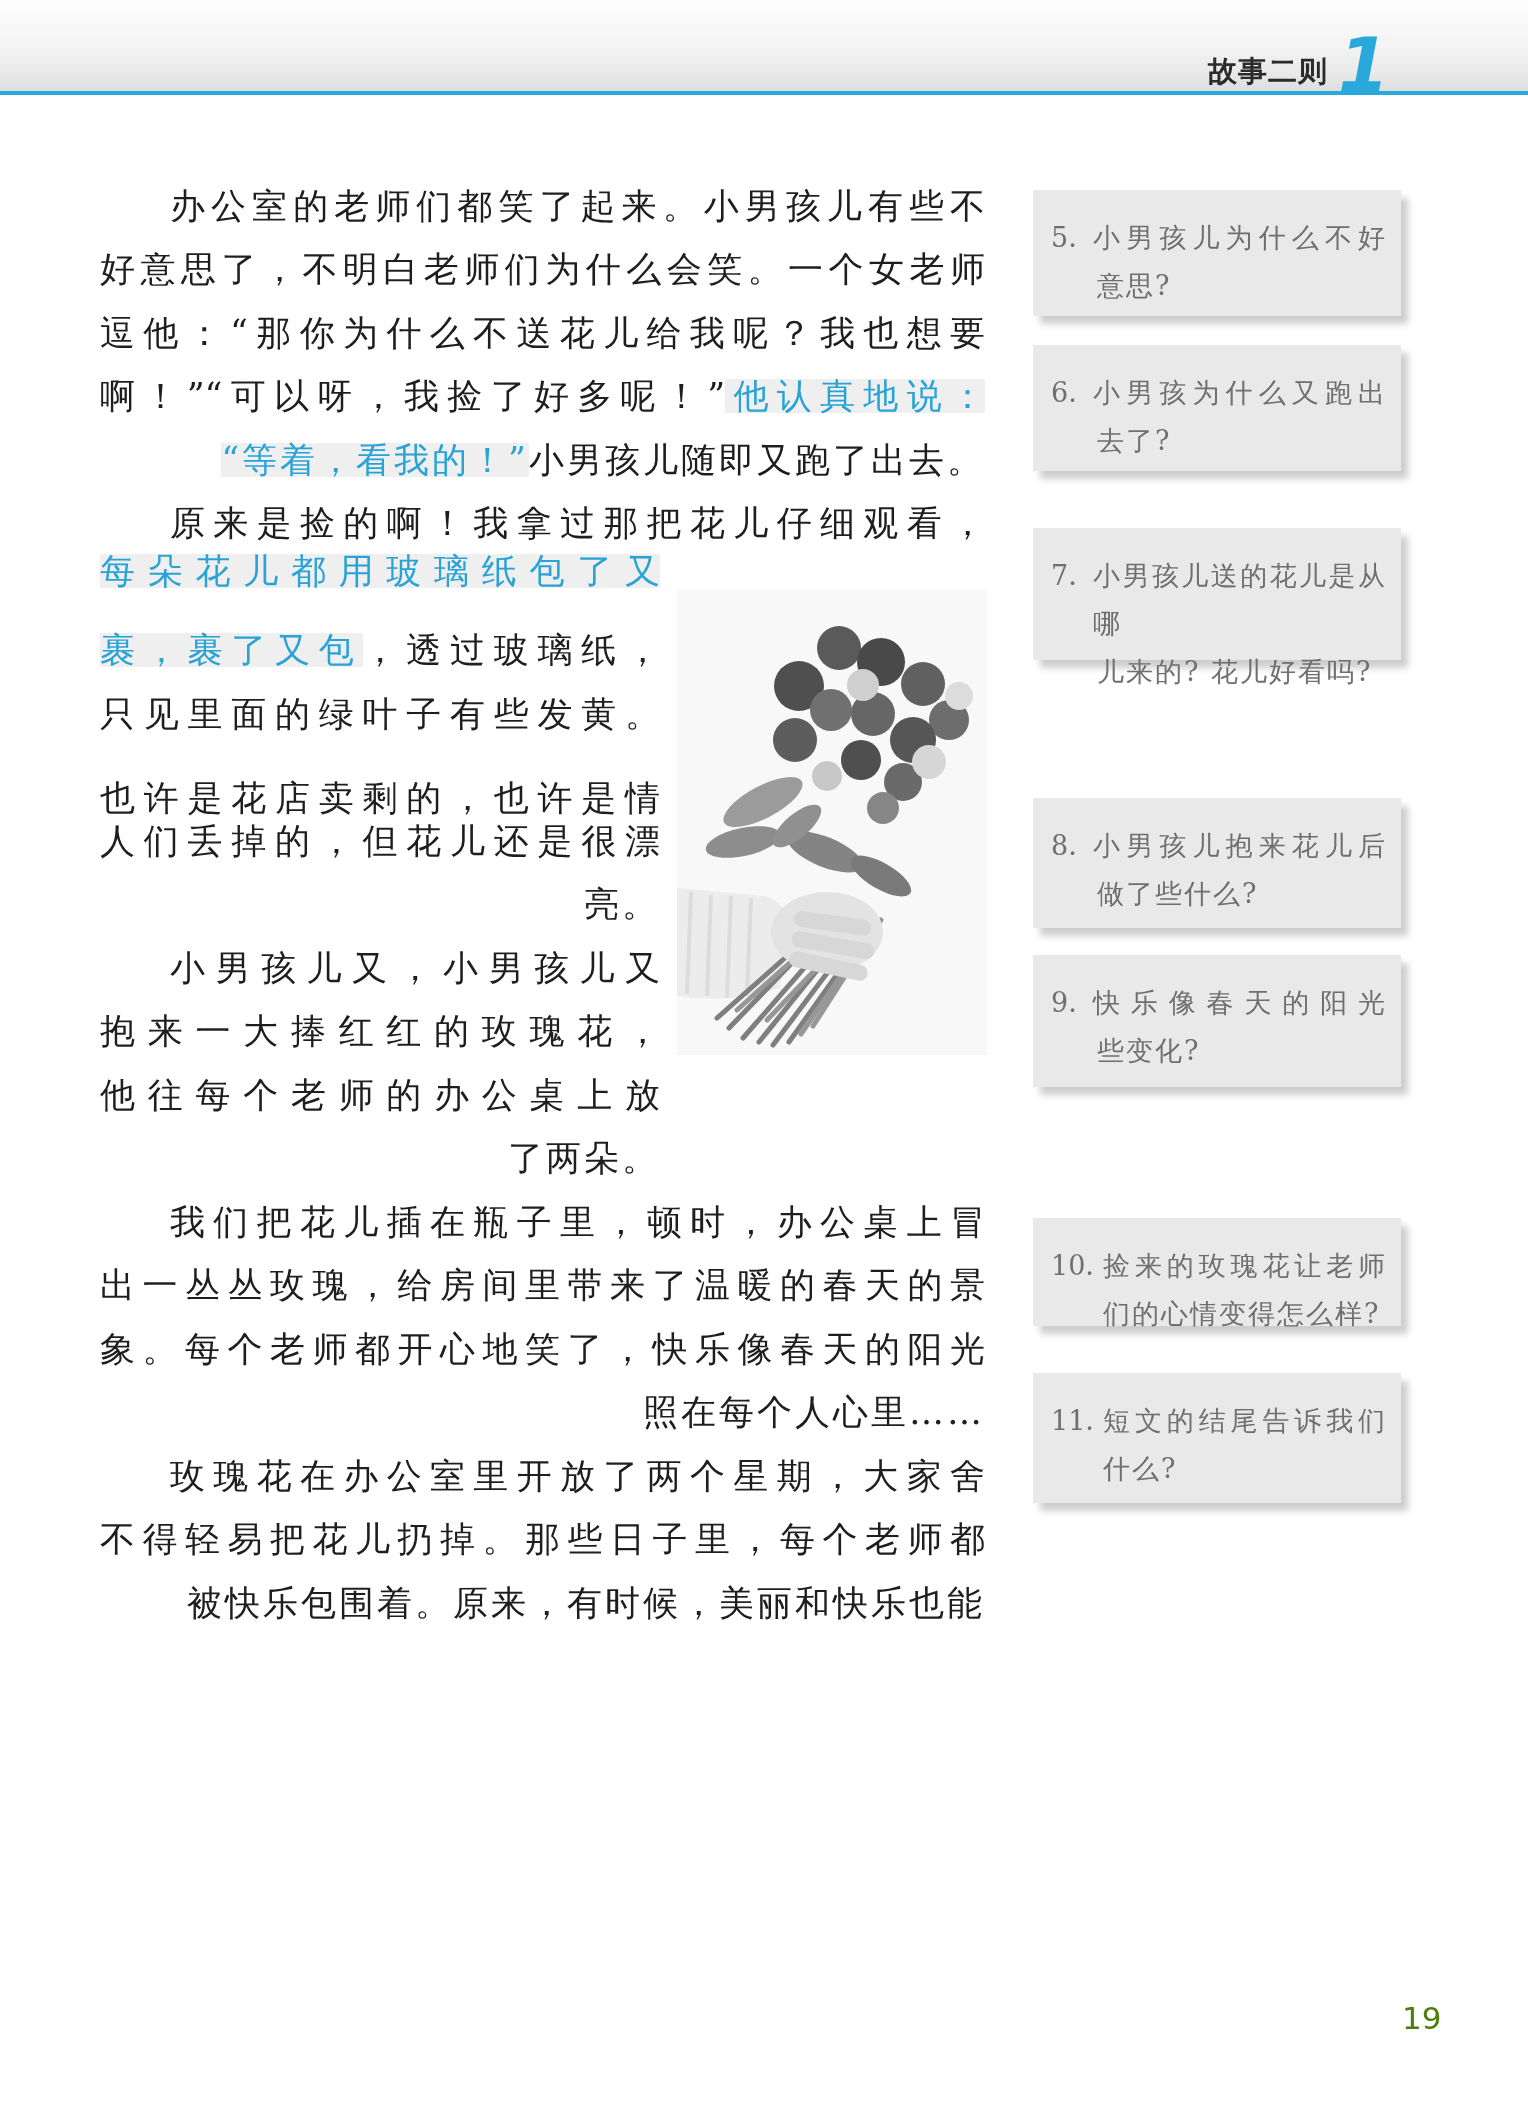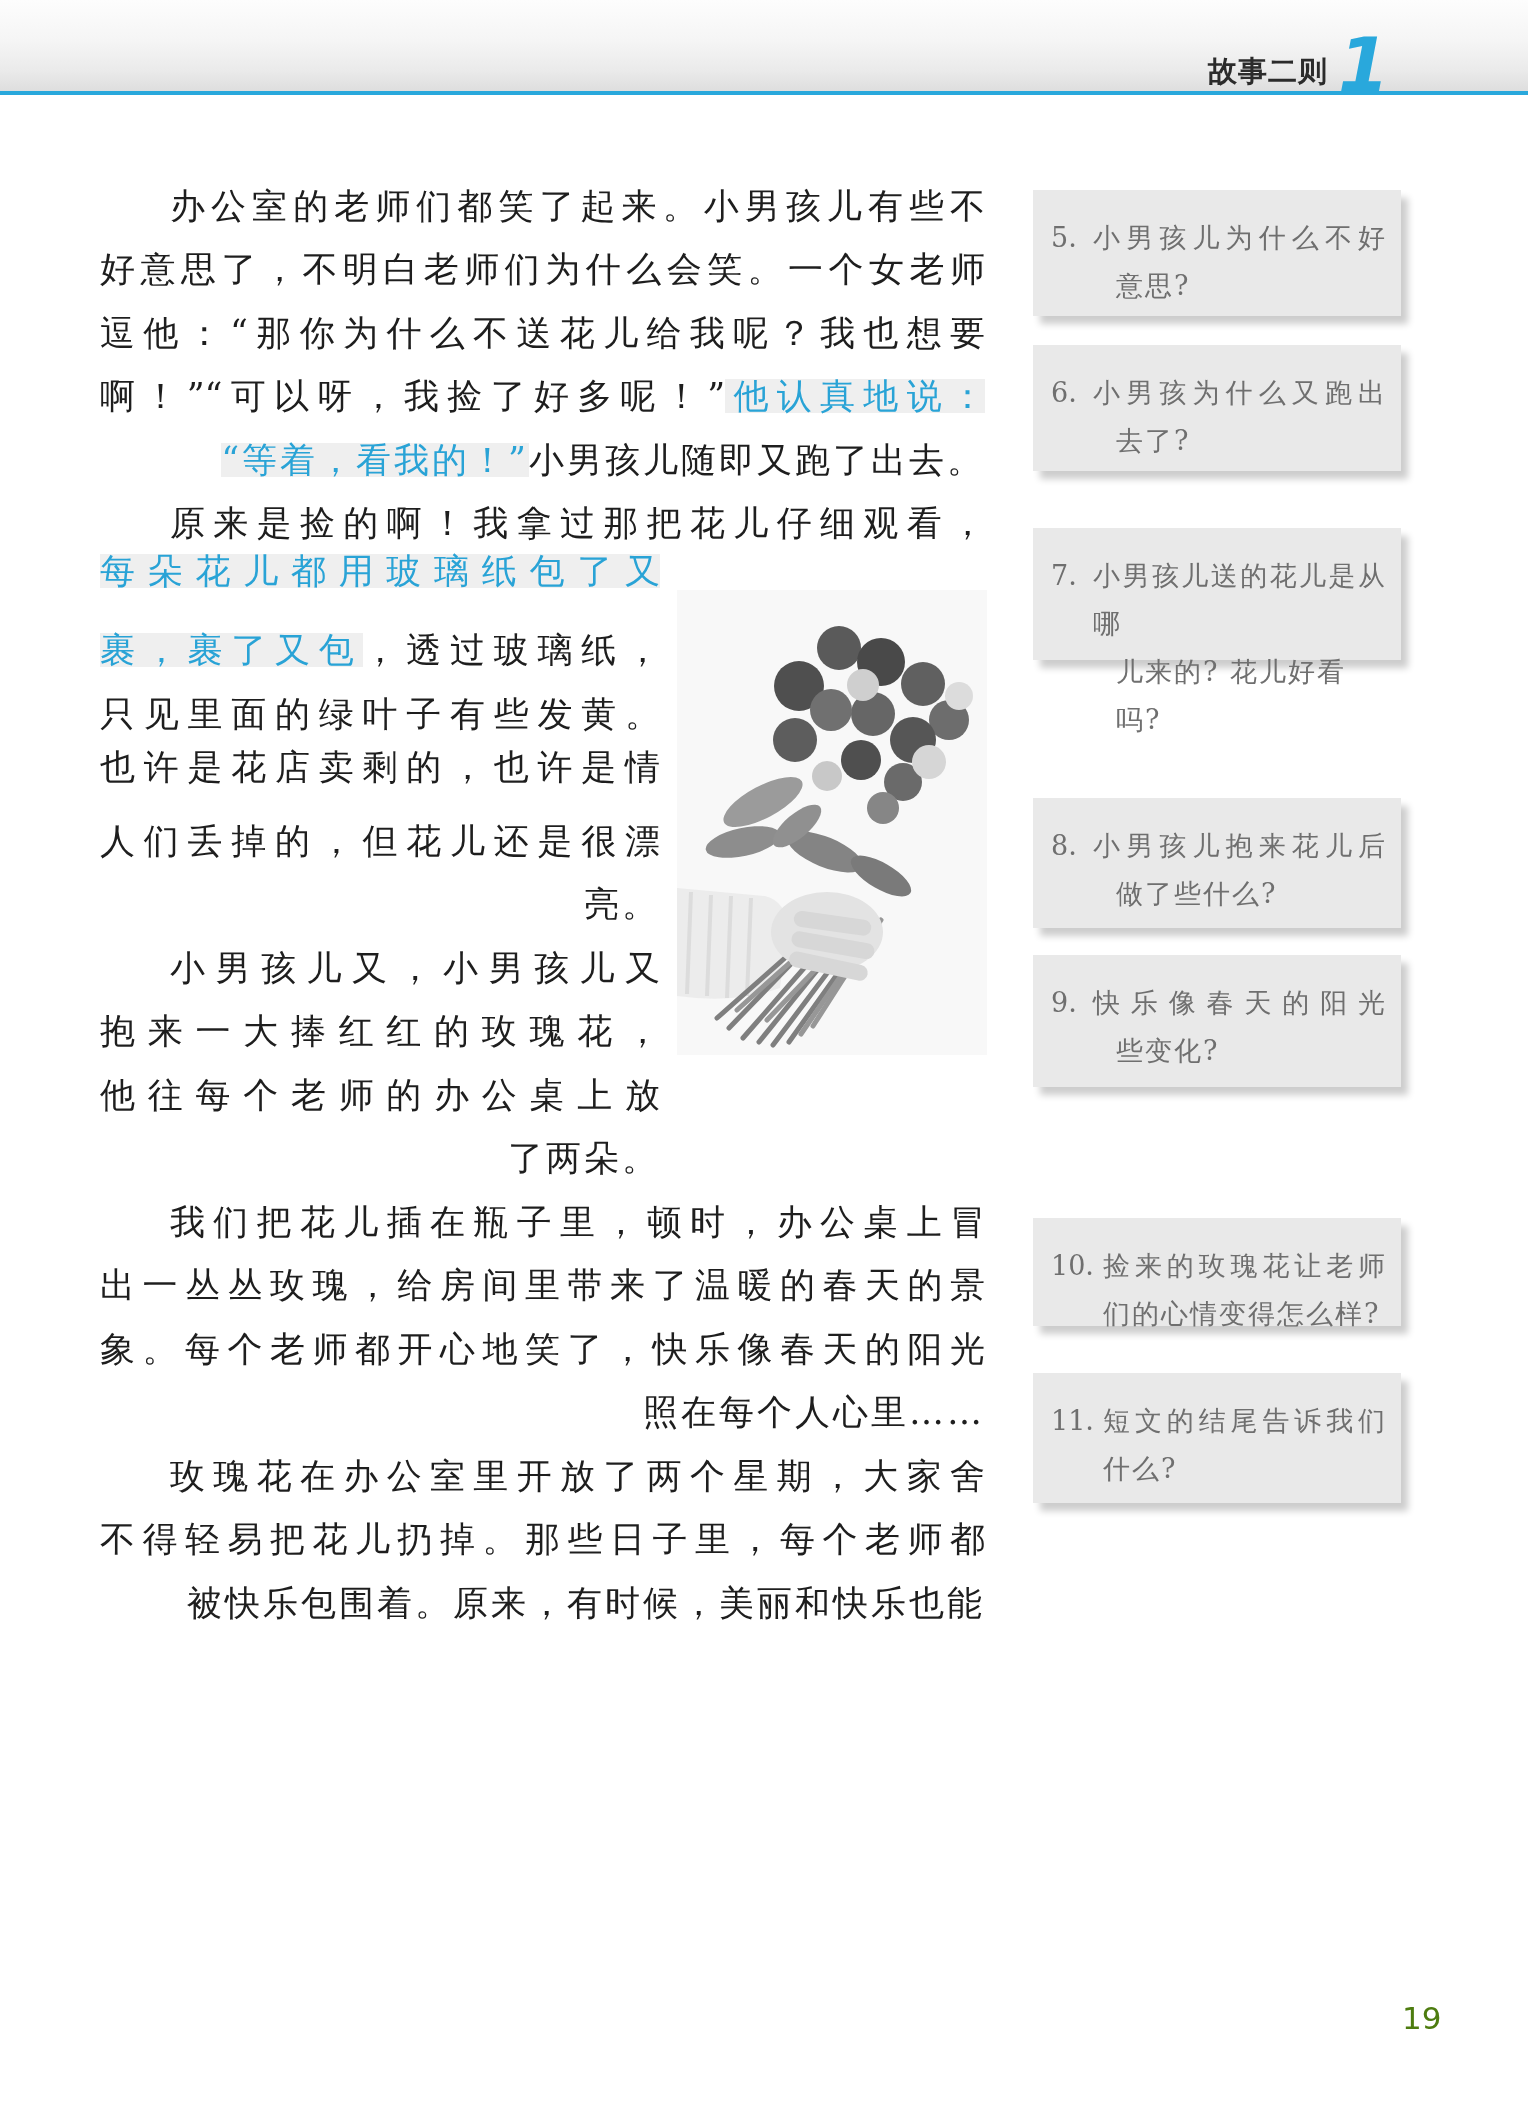--- a/index.html
+++ b/index.html
@@ -45,21 +45,21 @@
   .qbox{
     position:absolute;left:1033px;width:368px;box-sizing:border-box;
     background:#e9e9e9;box-shadow:7px 8px 7px rgba(0,0,0,0.20);
     padding:24px 16px 0 18px;
     color:#6f6f6f;font-size:27px;line-height:48px;
   }
   .qrow1{display:flex;}
   .qnum{flex:0 0 42px;}
   .qnum-wide{flex:0 0 52px;}
   .qtxt{flex:1;text-align:justify;text-align-last:justify;}
-  .qrow2{margin-left:65px;letter-spacing:2px;}
+  .qrow2{margin-left:46px;letter-spacing:2px;}
   .qrow2-wide{margin-left:52px;}
   
   .photo{
     position:absolute;left:677px;top:590px;width:310px;height:465px;
     background:#f8f8f8;
   }
   
   .page-number{
     position:absolute;left:1402px;top:2000px;
     font-family:"DejaVu Sans","Liberation Sans",sans-serif;
@@ -77,21 +77,21 @@
 <div>
   <div class="ln wide jst ind" style="top:183px">办公室的老师们都笑了起来。小男孩儿有些不</div>
   <div class="ln wide jst" style="top:246px">好意思了，不明白老师们为什么会笑。一个女老师</div>
   <div class="ln wide jst" style="top:310px">逗他：“那你为什么不送花儿给我呢？我也想要</div>
   <div class="ln wide jst" style="top:373px"><span>啊！”“可以呀，我捡了好多呢！”</span><span class="em">他认真地说：</span></div>
   <div class="ln wide last" style="top:437px"><span class="em">“等着，看我的！”</span><span>小男孩儿随即又跑了出去。</span></div>
   <div class="ln wide jst ind" style="top:500px">原来是捡的啊！我拿过那把花儿仔细观看，</div>
   <div class="ln narrow jst" style="top:548px"><span class="em">每朵花儿都用玻璃纸包了又</span></div>
   <div class="ln narrow jst" style="top:627px"><span class="em">裹，裹了又包</span><span>，透过玻璃纸，</span></div>
   <div class="ln narrow jst" style="top:691px">只见里面的绿叶子有些发黄。</div>
-  <div class="ln narrow jst" style="top:744px">也许是花店卖剩的，也许是情</div>
+  <div class="ln narrow jst" style="top:775px">也许是花店卖剩的，也许是情</div>
   <div class="ln narrow jst" style="top:818px">人们丢掉的，但花儿还是很漂</div>
   <div class="ln narrow last" style="top:881px">亮。</div>
   <div class="ln narrow jst ind" style="top:945px">小男孩儿又，小男孩儿又</div>
   <div class="ln narrow jst" style="top:1008px">抱来一大捧红红的玫瑰花，</div>
   <div class="ln narrow jst" style="top:1072px">他往每个老师的办公桌上放</div>
   <div class="ln narrow last" style="top:1135px">了两朵。</div>
   <div class="ln wide jst ind" style="top:1199px">我们把花儿插在瓶子里，顿时，办公桌上冒</div>
   <div class="ln wide jst" style="top:1262px">出一丛丛玫瑰，给房间里带来了温暖的春天的景</div>
   <div class="ln wide jst" style="top:1326px">象。每个老师都开心地笑了，快乐像春天的阳光</div>
   <div class="ln wide last" style="top:1389px">照在每个人心里……</div>

